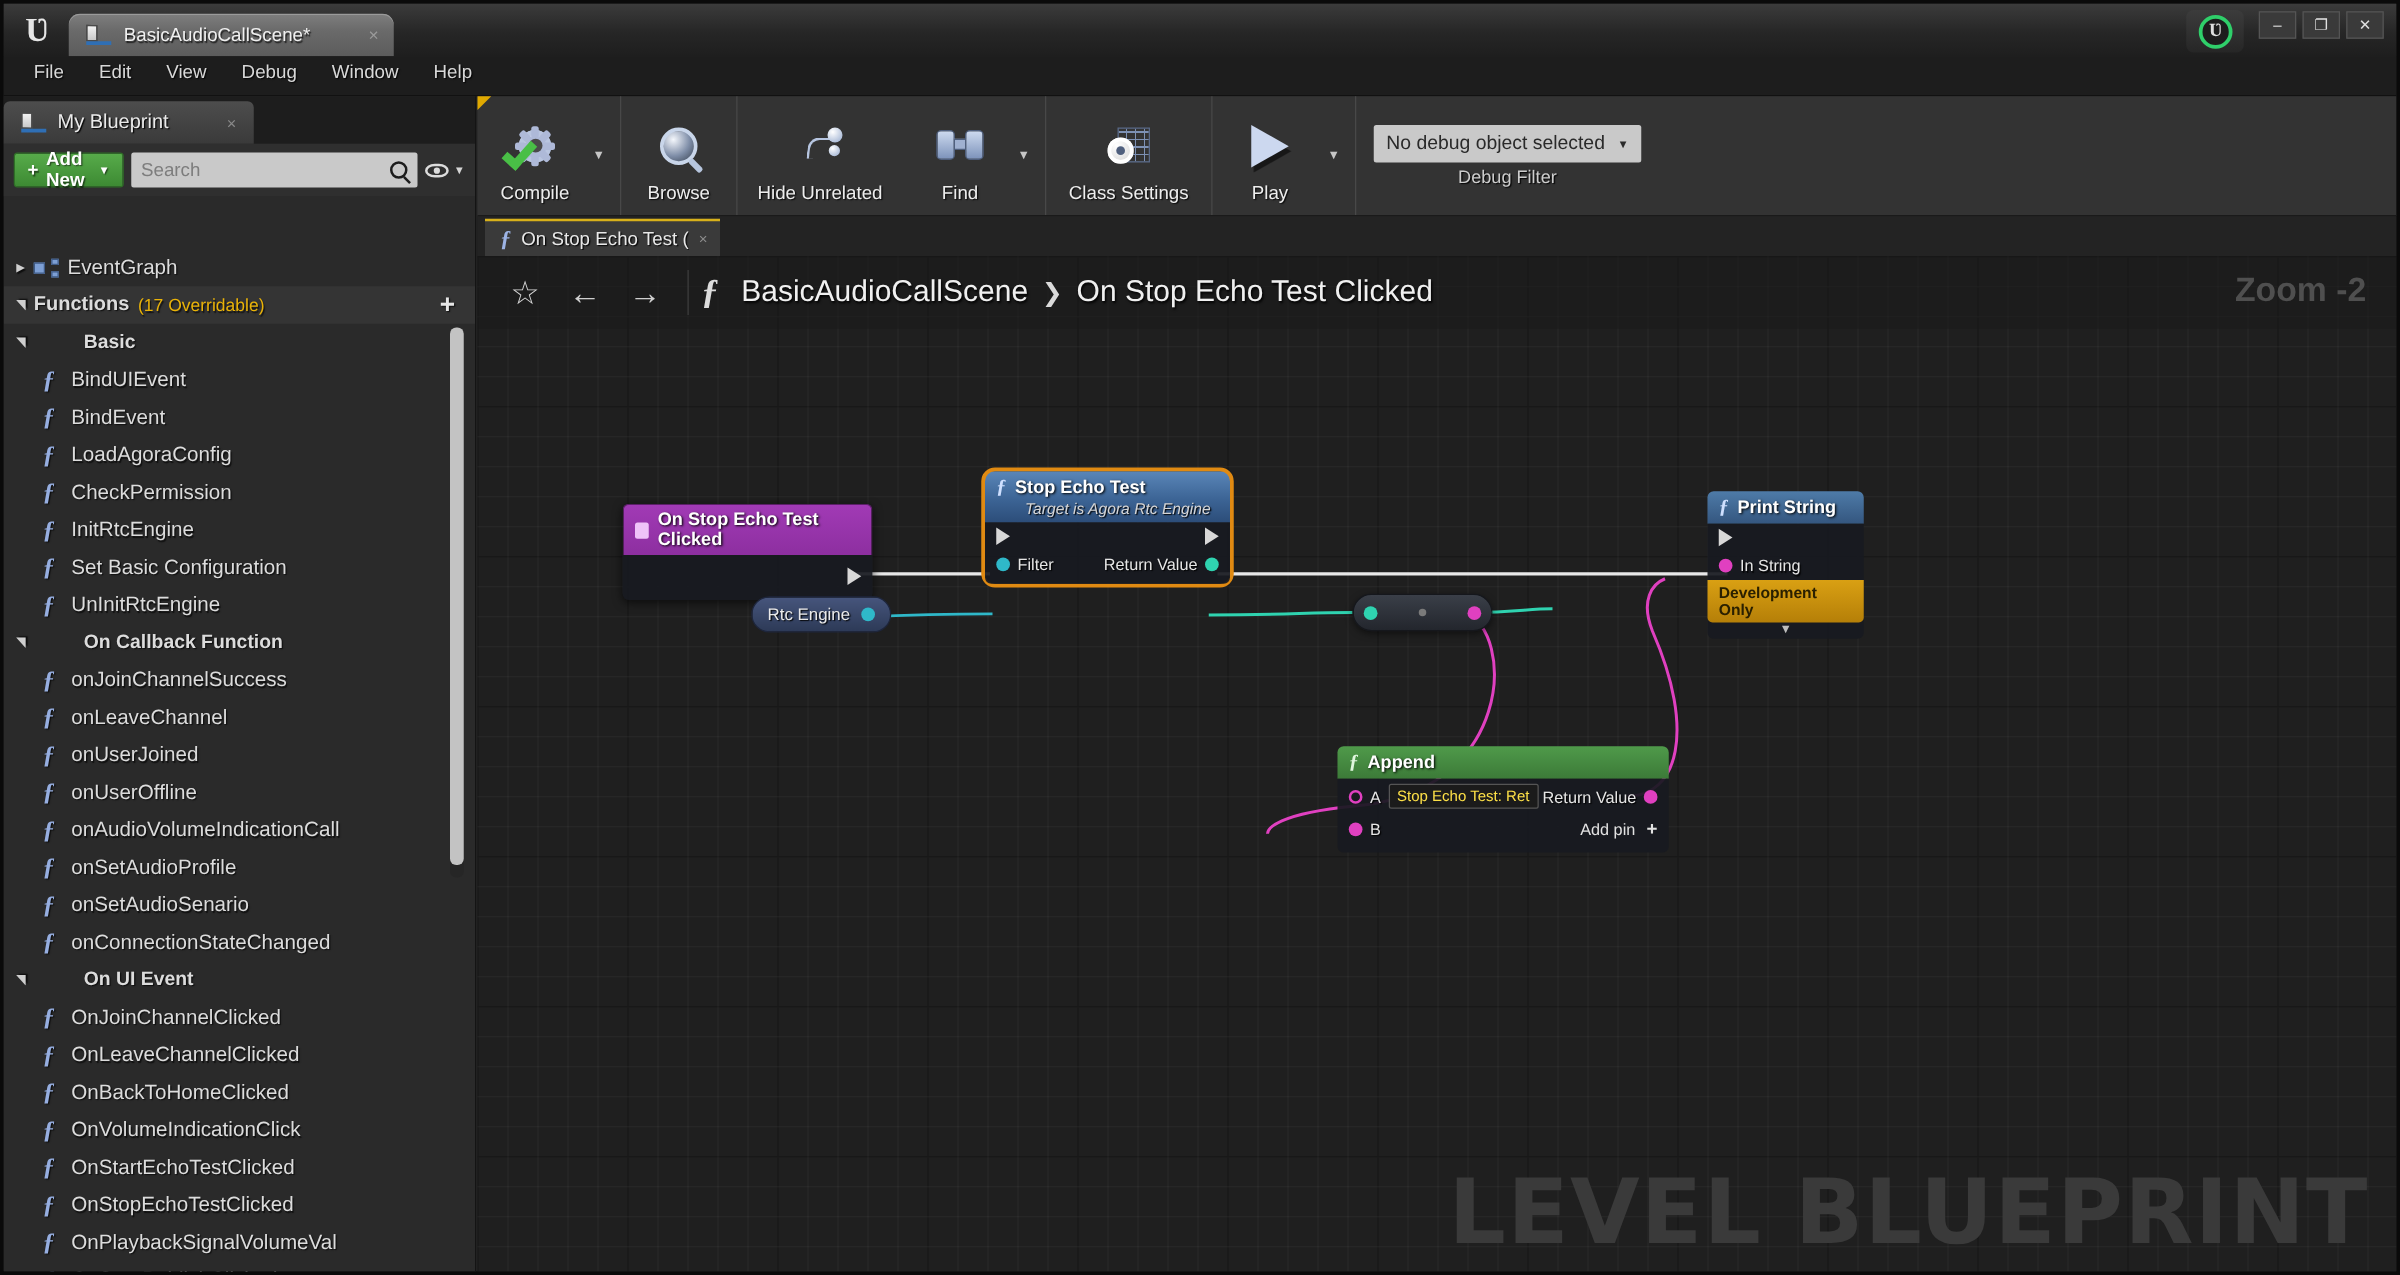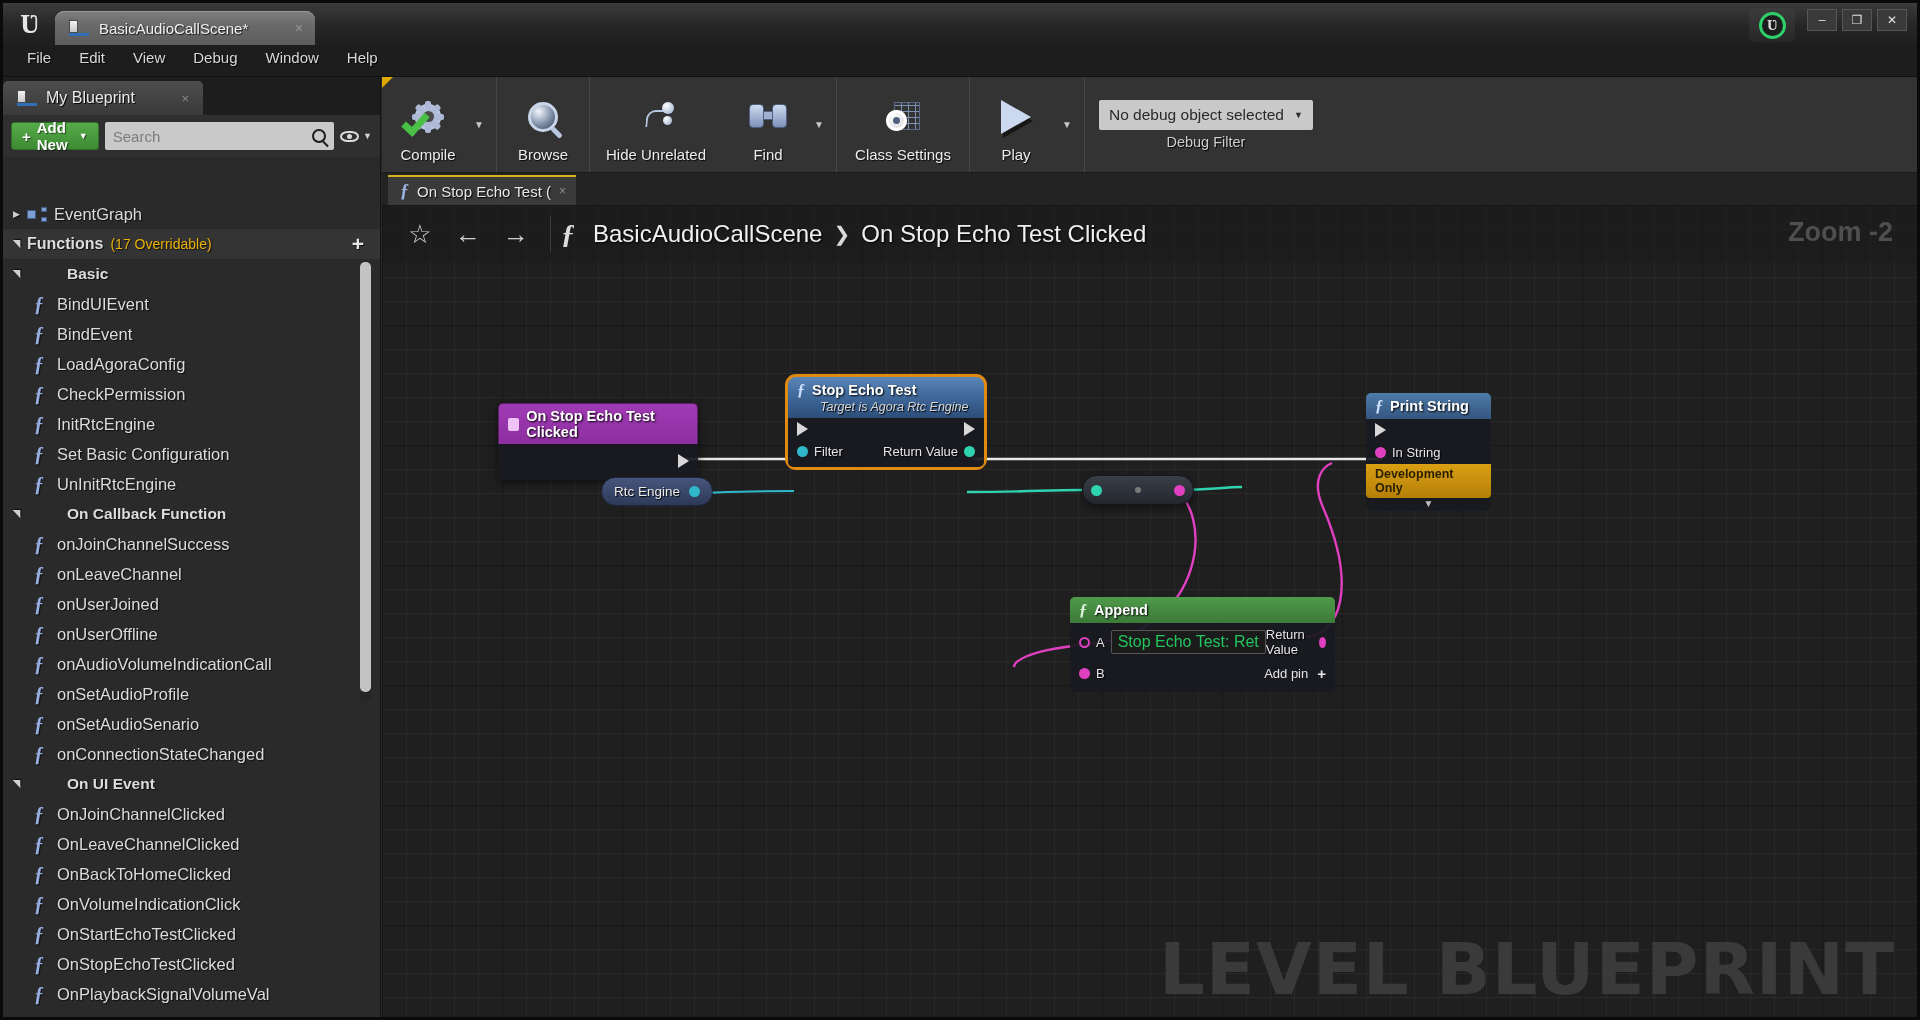--- a/index.html
+++ b/index.html
@@ -396,21 +396,21 @@
   .nd-var span { color: #eaeaea; font-size: 13.5px; text-shadow: 1px 1px 1px #000; }
   .reroute {
     background: linear-gradient(180deg,#3a3f48,#23262d);
     border: 1px solid #15171c; border-radius: 16px; height: 30px;
     display: flex; align-items: center; justify-content: space-between;
     padding: 0 8px; box-shadow: 0 2px 6px rgba(0,0,0,.5);
   }
   .reroute .mid { width: 6px; height: 6px; border-radius: 50%; background: #7a7a7a; }
   .strfield {
     background: #1b1b1b; border: 1px solid #555; border-radius: 2px;
-    color: #22c55e; font-size: 16px; padding: 2px 6px; white-space: nowrap;
+    color: #fde047; font-size: 12px; padding: 2px 6px; white-space: nowrap;
   }
   .addpin { color: #e2e2e2; font-size: 13px; display: flex; align-items: center; gap: 9px; }
   .plusglyph { color: #e2e2e2; font-size: 15px; font-weight: bold; }
   .devonly {
     background: linear-gradient(180deg,#d9a013,#b57f08);
     color: #2a2000; font-size: 12.5px; font-weight: bold;
     padding: 3px 9px; border-radius: 0 0 4px 4px; text-align: left;
   }
   .expander { text-align: center; color: #bdbdbd; font-size: 10px; padding: 0 0 2px; }
   svg.wires { position: absolute; left:0; top:0; width:100%; height:100%; pointer-events:none; }

